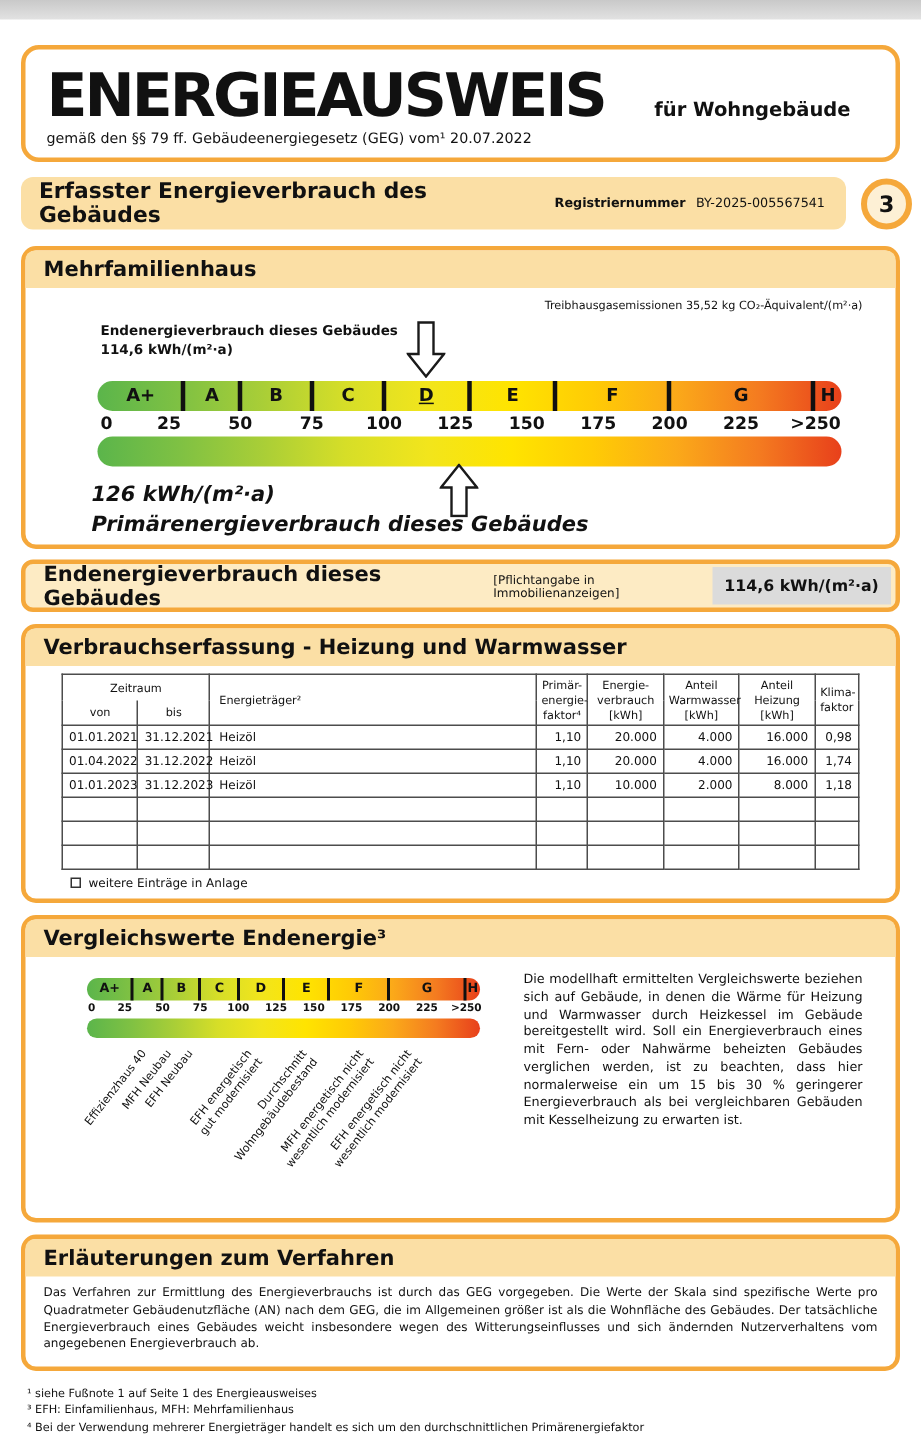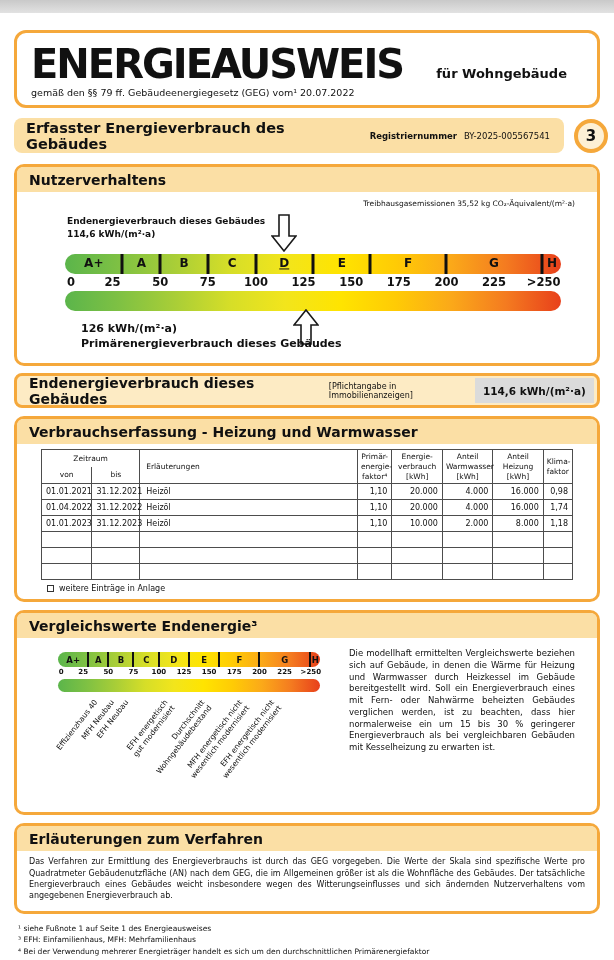--- a/index.html
+++ b/index.html
@@ -38,21 +38,21 @@
   .scale-wrap{margin:0 36px 0 48px;}
   .letters-bar{position:relative;}
   .sdiv{position:absolute;top:0;bottom:0;background:#101010;transform:translateX(-50%);}
   .slet{position:absolute;top:50%;transform:translate(-50%,-54%);font-weight:bold;}
   .slet.current{text-decoration:underline;text-underline-offset:1px;}
   .nums{position:relative;}
   .snum{position:absolute;top:1px;transform:translateX(-50%);font-weight:bold;}
   .bottom-bar{}
   .uprow{position:relative;height:52px;}
   .up-arrow{position:absolute;top:-2px;transform:translateX(-50%);}
-  .primary-label{position:absolute;left:64px;top:10px;font-size:11px;font-weight:bold;line-height:1.4;}
+  .primary-label{position:absolute;left:44px;top:10px;font-size:14px;font-weight:bold;line-height:1.4;font-style:italic;}
 
   
   .table-pad{padding:5px 24px 2px;}
   table{width:100%;border-collapse:collapse;table-layout:fixed;}
   th{font-weight:normal;font-size:7.5px;border:1px solid var(--line);padding:2px 3px;line-height:1.3;vertical-align:middle;text-align:center;}
   th.zr{border-bottom:none;height:16px;}
   th.sub{border-top:none;height:15px;}
   th.traeger{text-align:left;padding-left:6px;}
   td{font-size:8px;border:1px solid var(--line);height:16px;padding:0 4px;}
   td.ctr{text-align:center;} td.lft{text-align:left;padding-left:6px;} td.num{text-align:right;}
@@ -95,21 +95,21 @@
   <div class="section-band">
     <span class="band-title">Erfasster Energieverbrauch des Gebäudes</span>
     <span class="reg"><b>Registriernummer</b><span>BY-2025-005567541</span></span>
   </div>
   <div class="page-circle">
       <span>3</span>
     </div>
 </div>
 
 <div class="section-box">
-  <div class="section-header">Nutzerverhaltens</div>
+  <div class="section-header">Mehrfamilienhaus</div>
   <div class="ghg">Treibhausgasemissionen 35,52 kg CO₂-Äquivalent/(m²·a)</div>
   <div class="arrow-row">
     <div class="end-label">
       <div>Endenergieverbrauch dieses Gebäudes</div>
       <div>114,6 kWh/(m²·a)</div>
     </div>
     <div class="marker-strip">
       <span class="down-arrow" style="left: 44.1%;"><svg width="26" height="38" viewBox="0 0 26 38">
             <path d="M8 1 H18 V22 H25 L13 37 L1 22 H8 Z" fill="#ffffff" stroke="#1a1a1a" stroke-width="1.6"></path>
           </svg></span>
@@ -180,21 +180,21 @@
           <col style="width: 41%;">
           <col style="width: 6.5%;">
           <col style="width: 9.5%;">
           <col style="width: 9.5%;">
           <col style="width: 9.5%;">
           <col style="width: 5.5%;">
         </colgroup>
         <thead>
           <tr>
             <th class="zr" colspan="2">Zeitraum</th>
-            <th class="traeger" rowspan="2">Erläuterungen</th>
+            <th class="traeger" rowspan="2">Energieträger²</th>
             <th rowspan="2">Primär-<br>energie-<br>faktor⁴</th>
             <th rowspan="2">Energie-<br>verbrauch<br>[kWh]</th>
             <th rowspan="2">Anteil<br>Warmwasser<br>[kWh]</th>
             <th rowspan="2">Anteil<br>Heizung<br>[kWh]</th>
             <th rowspan="2">Klima-<br>faktor</th>
           </tr>
           <tr>
             <th class="sub">von</th>
             <th class="sub">bis</th>
           </tr>

